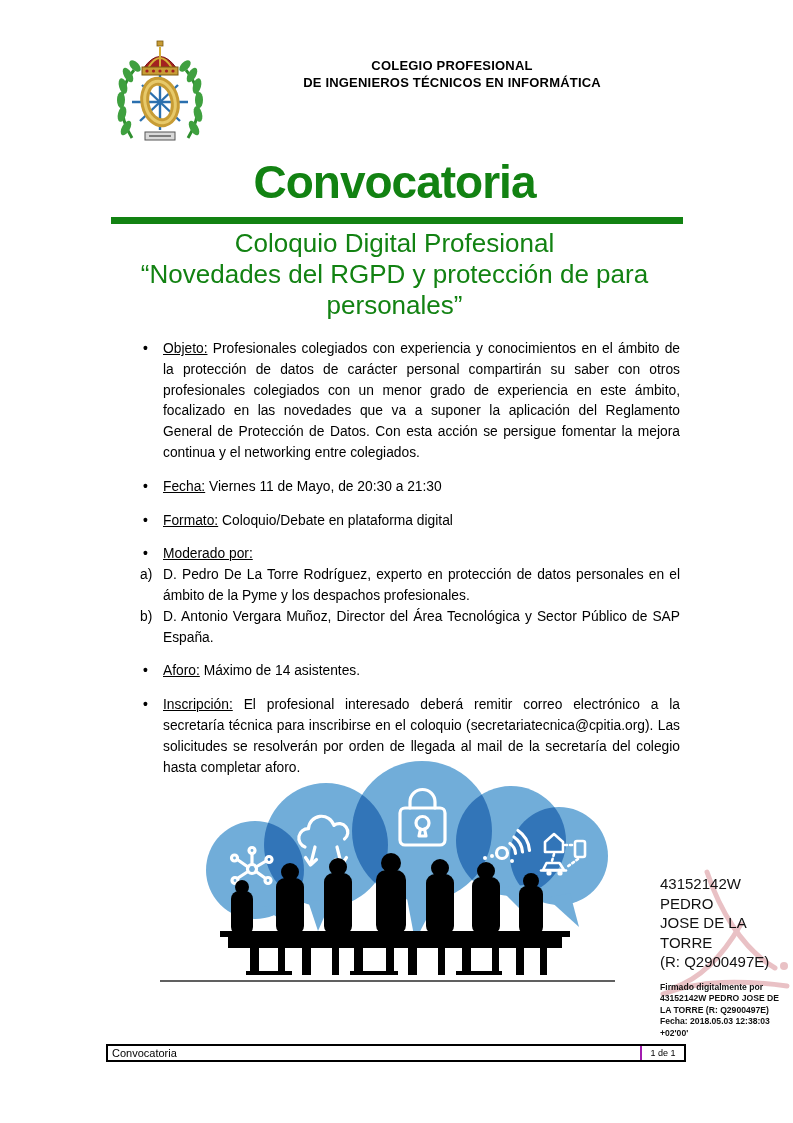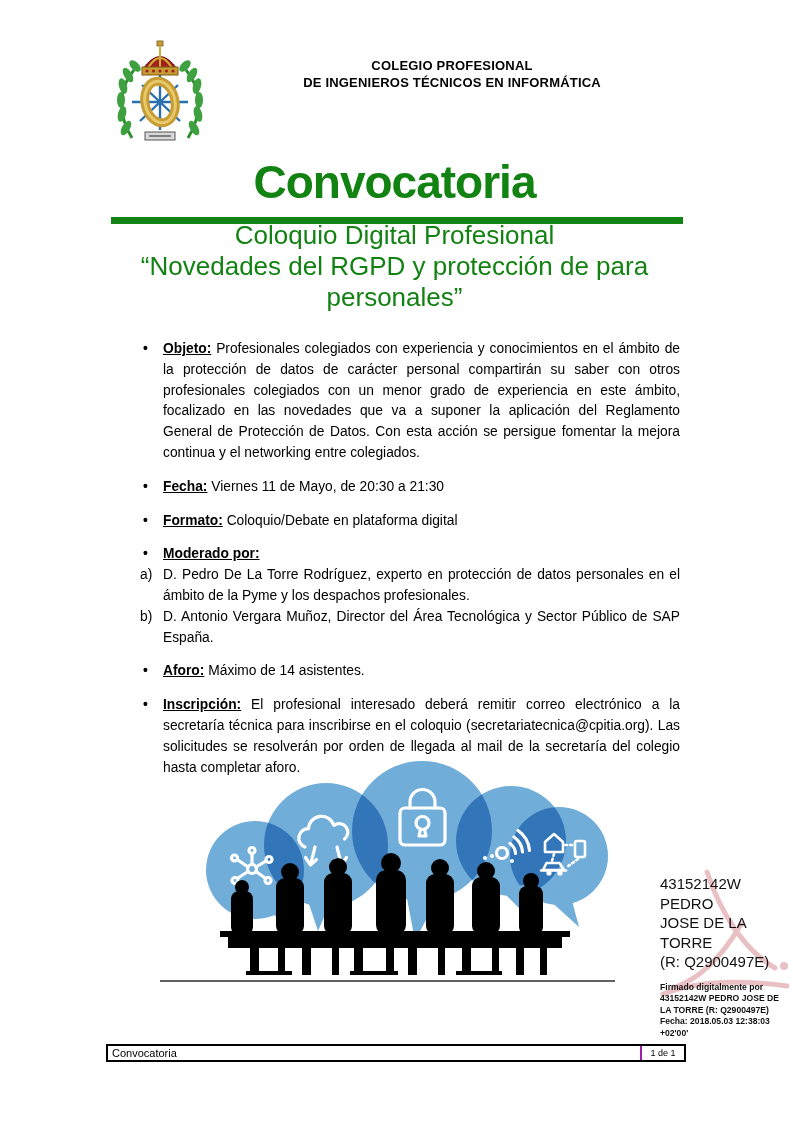--- a/index.html
+++ b/index.html
@@ -10,28 +10,28 @@
     margin:0 auto;
   }
   
   .logo { position:absolute; left:112px; top:40px; width:96px; height:106px; }
   .org-text { position:absolute; left:212px; top:57px; width:480px; text-align:center;
     font-weight:bold; font-size:13px; line-height:17px; letter-spacing:.2px; }
   
   .title-main { position:absolute; left:106px; top:155px; width:577px; text-align:center;
     font-size:46px; font-weight:bold; color:#128212; letter-spacing:-1px; }
   .green-rule { position:absolute; left:111px; top:217px; width:572px; height:7px; background:#128212; }
-  .subtitle { position:absolute; left:106px; top:220px; width:577px; text-align:center;
+  .subtitle { position:absolute; left:106px; top:228px; width:577px; text-align:center;
     font-size:26px; line-height:31px; color:#128212; }
   
   .body { position:absolute; left:143px; top:339px; width:537px; font-size:13.8px; line-height:20.8px; }
   .bullet { display:flex; margin-bottom:13px; }
   .bullet .marker { width:20px; flex:none; font-weight:bold; }
   .bullet .btxt { flex:1; text-align:justify; }
-  .lbl { font-weight:bold; text-decoration:underline; }
+  .lbl { font-weight:normal; text-decoration:underline; }
   .mod-row { display:flex; margin-left:-3px; }
   .mod-row .mmark { width:23px; flex:none; }
   .mod-row .btxt { flex:1; text-align:justify; }
   .mod-block { margin-bottom:13px; }
   
   .illus { position:absolute; left:150px; top:757px; width:500px; height:230px; }
   
   .sig-mark { position:absolute; left:645px; top:866px; width:150px; height:148px; z-index:1; }
   .sig { position:absolute; left:660px; top:874px; width:138px; z-index:2; }
   .sig-name { font-size:15px; line-height:19.5px; color:#111; }

